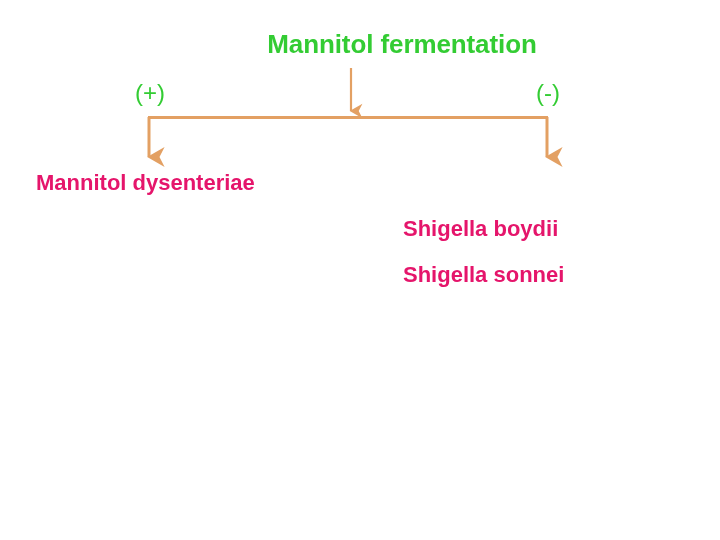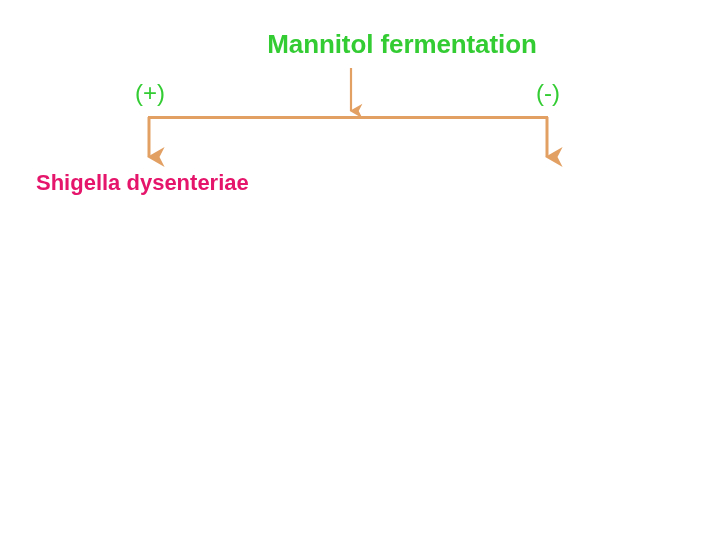--- a/index.html
+++ b/index.html
@@ -98,18 +98,20 @@
 
     <line x1="351" y1="68" x2="351" y2="111" stroke="#e3a063" stroke-width="2.2" marker-end="url(#arrowhead)"></line>
 
     <line x1="148" y1="117.5" x2="548" y2="117.5" stroke="#e3a063" stroke-width="3"></line>
 
     <line x1="149" y1="117" x2="149" y2="157" stroke="#e3a063" stroke-width="3" marker-end="url(#arrowhead)"></line>
 
     <line x1="547" y1="117" x2="547" y2="157" stroke="#e3a063" stroke-width="3" marker-end="url(#arrowhead)"></line>
   </svg>
 
-  <div class="species sp-left row-1">Shigella dysenteriae</div>
+  <div class="species sp-left row-1">Mannitol dysenteriae</div>
 
 
+  <div class="species sp-right row-2">Shigella boydii</div>
 
+  <div class="species sp-right row-3">Shigella sonnei</div>
 
 </div>
 
 </body></html>

